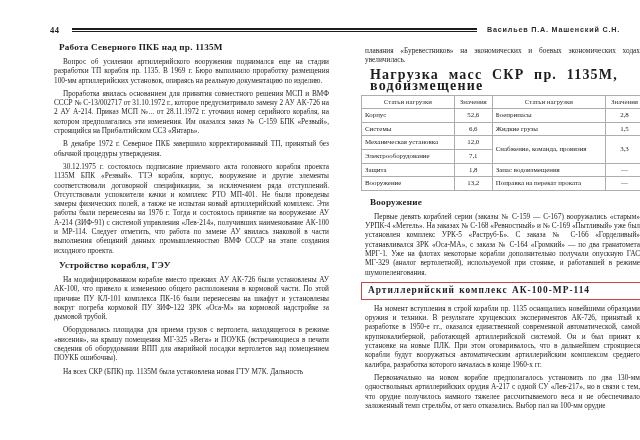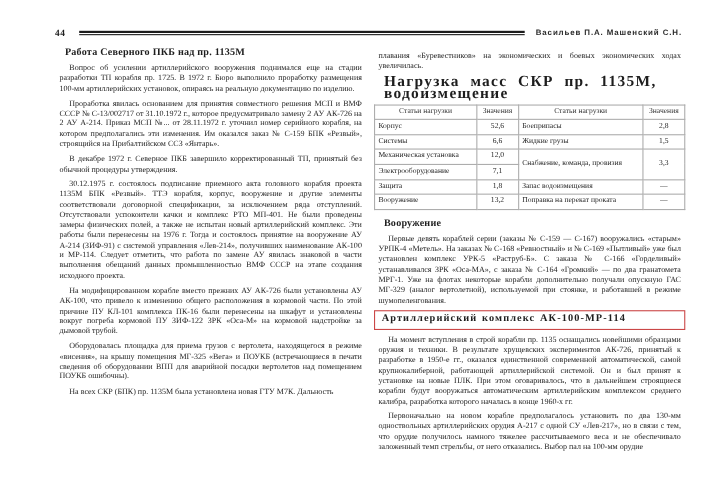--- a/index.html
+++ b/index.html
@@ -13,21 +13,21 @@
     padding:24px 20px 6px 50px;box-sizing:border-box;
   }
   
   .running-head{display:flex;align-items:center;height:11px;margin-bottom:7px;}
   .page-num{font-weight:bold;font-size:8.5px;letter-spacing:.5px;}
   .head-rule{flex:1;height:4px;margin:0 10px 0 12px;
     border-top:2.5px solid #1c1c1c;border-bottom:1px solid #1c1c1c;box-sizing:border-box;}
   .author{font-family:"Liberation Sans","DejaVu Sans",sans-serif;
     font-weight:bold;font-size:7.2px;letter-spacing:.8px;color:#2b2b2b;white-space:nowrap;}
   
-  .cols{display:flex;gap:7px;}
+  .cols{display:flex;gap:28px;}
   .col{width:283px;flex:0 0 283px;}
   p{margin:4px;font-size:7.3px;line-height:9.3px;text-align:justify;}
   p.ind{text-indent:9px;}
   h2{margin:5px 0 2px 9px;font-size:9.2px;line-height:11px;font-weight:bold;letter-spacing:.2px;}
   h2.first{margin-top:0;}
   
   .tbl-title{font-weight:bold;font-size:14px;line-height:11px;
     letter-spacing:1.2px;margin:4px 0 4px 9px;}
   .tbl-title .l1{word-spacing:5px;}
   table{width:100%;border-collapse:collapse;margin:2px 0 6px 0;}
@@ -48,25 +48,26 @@
   <div class="running-head">
     <span class="page-num">44</span>
     <div class="head-rule"></div>
     <span class="author">Васильев П.А. Машенский С.Н.</span>
   </div>
 
   <div class="cols">
 
     <div class="col">
       <h2 class="first">Работа Северного ПКБ над пр. 1135М</h2>
-      <p class="ind">Вопрос об усилении артиллерийского вооружения поднимался еще на стадии разработки ТП корабля пр. 1725. В 1972 г. Бюро выполнило проработку размещения 100-мм артиллерийских установок, опираясь на реальную документацию по изделию.</p>
+      <p class="ind">Вопрос об усилении артиллерийского вооружения поднимался еще на стадии разработки ТП корабля пр. 1135. В 1969 г. Бюро выполнило проработку размещения 100-мм артиллерийских установок, опираясь на реальную документацию по изделию.</p>
       <p class="ind">Проработка явилась основанием для принятия совместного решения МСП и ВМФ СССР № С-13/002717 от 31.10.1972 г., которое предусматривало замену 2 АУ АК-726 на 2 АУ А-214. Приказ МСП №... от 28.11.1972 г. уточнил номер серийного корабля, на котором предполагались эти изменения. Им оказался заказ № С-159 БПК «Резвый», строящийся на Прибалтийском ССЗ «Янтарь».</p>
       <p class="ind">В декабре 1972 г. Северное ПКБ завершило корректированный ТП, принятый без обычной процедуры утверждения.</p>
       <p class="ind">30.12.1975 г. состоялось подписание приемного акта головного корабля проекта 1135М БПК «Резвый». ТТЭ корабля, корпус, вооружение и другие элементы соответствовали договорной спецификации, за исключением ряда отступлений. Отсутствовали успокоители качки и комплекс РТО МП-401. Не были проведены замеры физических полей, а также не испытан новый артиллерийский комплекс. Эти работы были перенесены на 1976 г. Тогда и состоялось принятие на вооружение АУ А-214 (ЗИФ-91) с системой управления «Лев-214», получивших наименование АК-100 и МР-114. Следует отметить, что работа по замене АУ явилась знаковой в части выполнения обещаний данных промышленностью ВМФ СССР на этапе создания исходного проекта.</p>
 
+      <h2>Устройство корабля, ГЭУ</h2>
       <p class="ind">На модифицированном корабле вместо прежних АУ АК-726 были установлены АУ АК-100, что привело к изменению общего расположения в кормовой части. По этой причине ПУ КЛ-101 комплекса ПК-16 были перенесены на шкафут и установлены вокруг погреба кормовой ПУ ЗИФ-122 ЗРК «Оса-М» на кормовой надстройке за дымовой трубой.</p>
       <p class="ind">Оборудовалась площадка для приема грузов с вертолета, находящегося в режиме «висения», на крышу помещения МГ-325 «Вега» и ПОУКБ (встречающиеся в печати сведения об оборудовании ВПП для аварийной посадки вертолетов над помещением ПОУКБ ошибочны).</p>
       <p class="ind">На всех СКР (БПК) пр. 1135М была установлена новая ГТУ М7К. Дальность</p>
     </div>
 
     <div class="col">
       <p>плавания «Буревестников» на экономических и боевых экономических ходах увеличилась.</p>
 
       <div class="tbl-title">
         <div class="l1">Нагрузка масс СКР пр. 1135М, водоизмещение</div>

